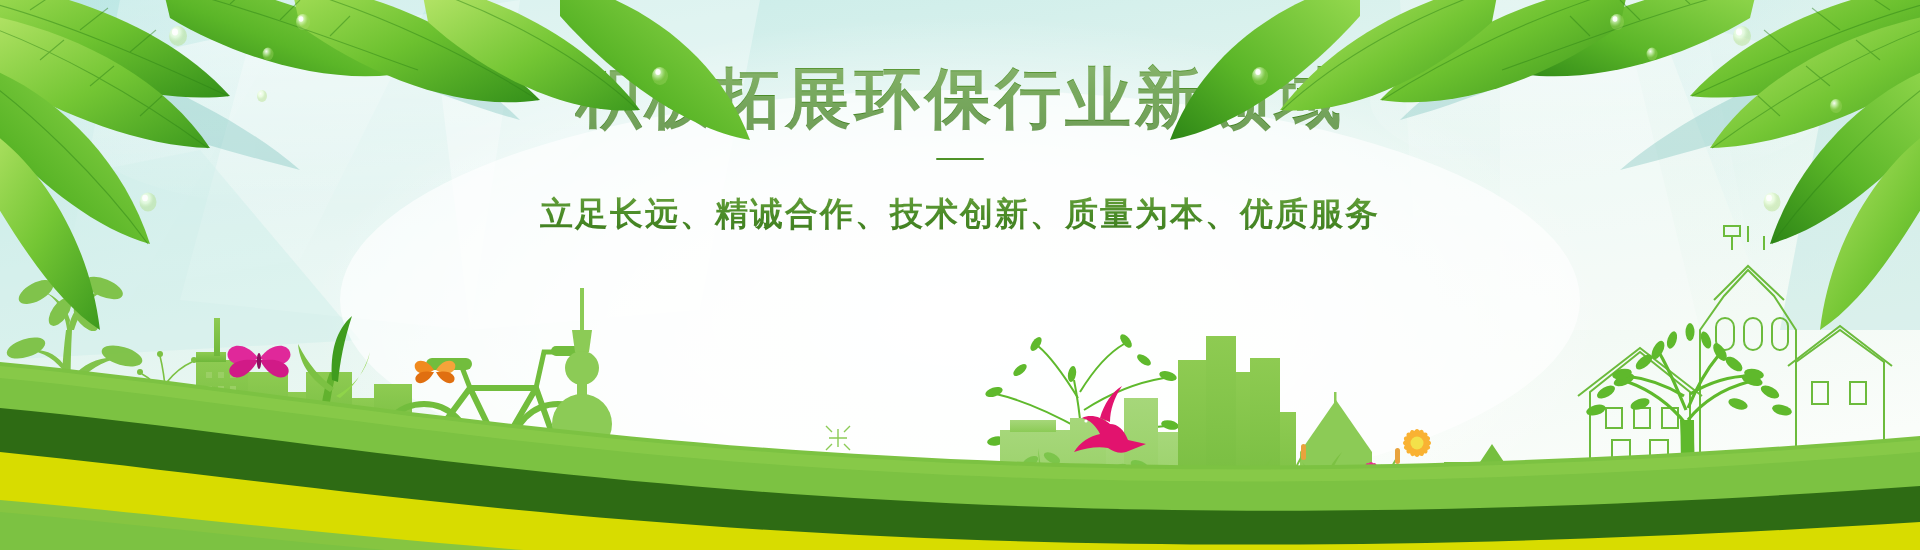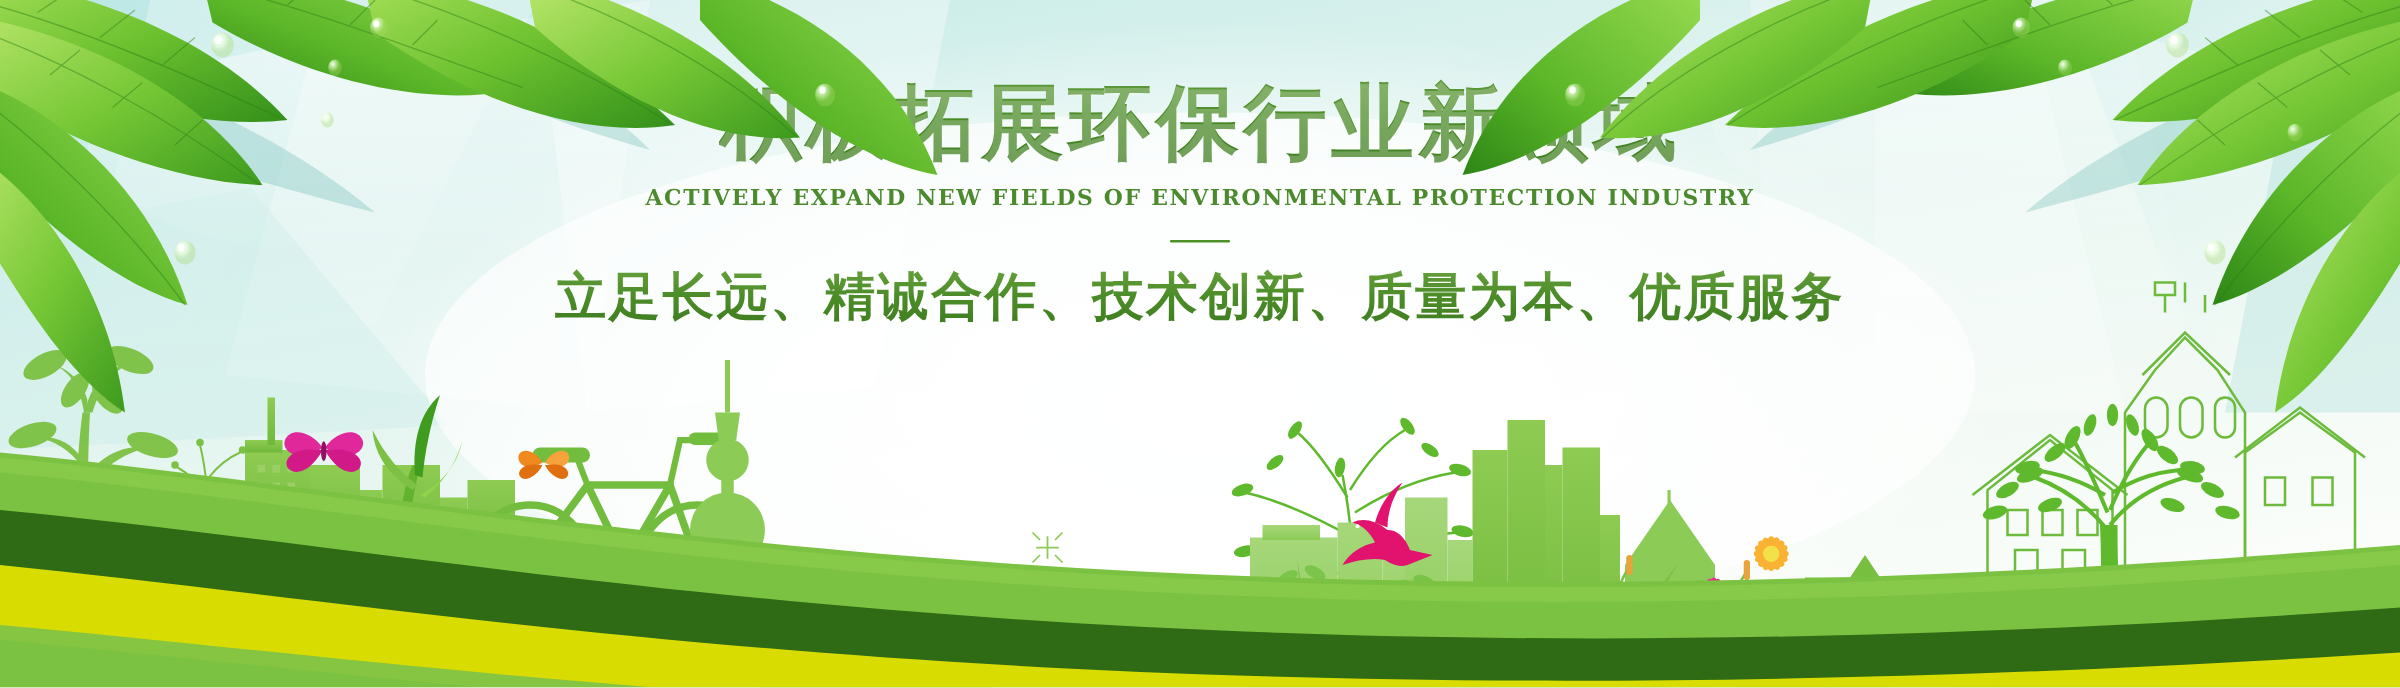--- a/index.html
+++ b/index.html
@@ -39,24 +39,24 @@
     font-weight:700;
     font-size:17.5px;
     letter-spacing:1.35px;
     color:#4c8a2e;
     white-space:nowrap;
   }
   #divider{
     margin-top:23px;width:48px;height:2.5px;background:#4e9227;border-radius:2px;
   }
   #tagline{
-    margin-top:16px;
+    margin-top:32px;
     font-family:Liberation Mono, monospace;
     font-weight:700;
-    font-size:41px;
+    font-size:33px;
     letter-spacing:2px;
     color:#4b8c28;
     background:linear-gradient(180deg,#6aa33f 0%, #4b8c28 50%, #3d7a1e 100%);
     -webkit-background-clip:text;background-clip:text;
     -webkit-text-fill-color:transparent;
     white-space:nowrap;
   }
 </style>
 </head>
 <body>
@@ -89,21 +89,20 @@
       <polygon points="1500,60 1620,0 1700,330 1500,330" fill="#ffffff" opacity=".25"></polygon>
       <polygon points="1820,120 1920,60 1920,330 1780,330" fill="#a9dedb" opacity=".35"></polygon>
       <ellipse cx="330" cy="120" rx="260" ry="90" fill="url(#cloudg)" opacity=".55"></ellipse>
       <ellipse cx="1600" cy="100" rx="230" ry="80" fill="url(#cloudg)" opacity=".4"></ellipse>
       <ellipse cx="960" cy="300" rx="620" ry="210" fill="#ffffff" opacity=".65"></ellipse>
     </svg>
   </div>
 
   <div id="textblock">
     <div id="main-title">积极拓展环保行业新领域</div>
-    <div id="sub-title">ACTIVELY EXPAND NEW FIELDS OF ENVIRONMENTAL PROTECTION INDUSTRY</div>
     <div id="divider"></div>
     <div id="tagline">立足长远、精诚合作、技术创新、质量为本、优质服务</div>
   </div>
 
   <div class="layer" style="z-index:20">
     <svg class="svgfull" viewBox="0 0 1920 550" preserveAspectRatio="none">
       <defs>
         <linearGradient id="sky1" x1="0" y1="0" x2="0" y2="1">
           <stop offset="0%" stop-color="#8ecb52"></stop>
           <stop offset="100%" stop-color="#6fb83a"></stop>

